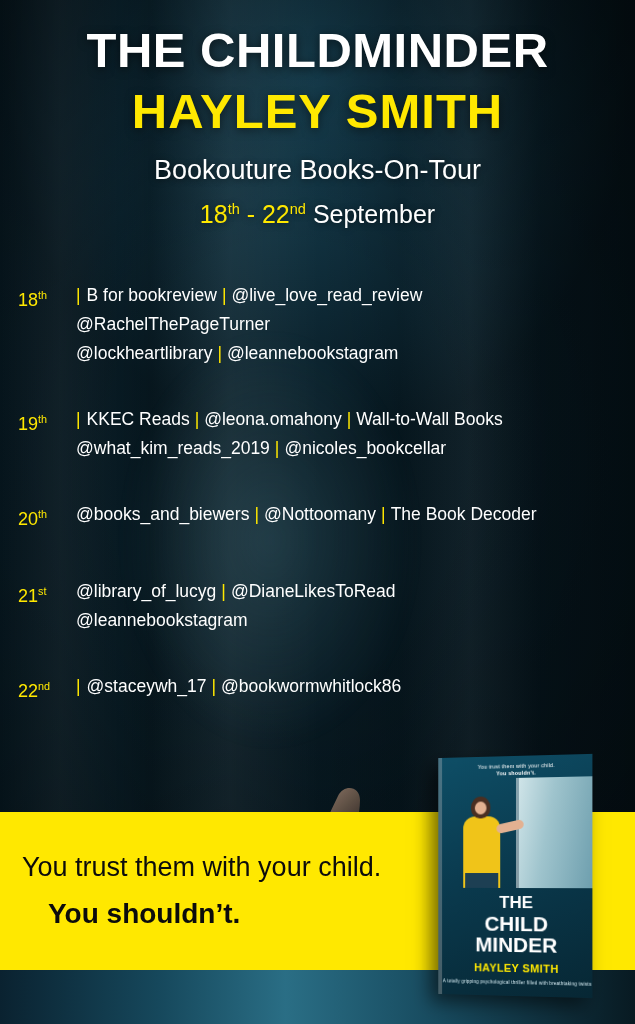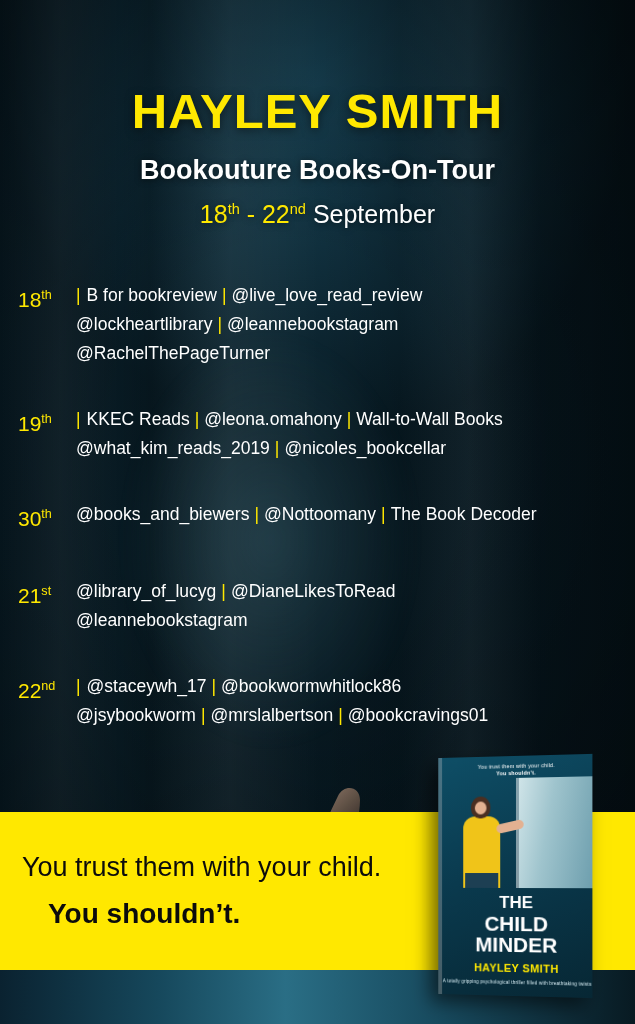--- a/index.html
+++ b/index.html
@@ -103,21 +103,21 @@
     white-space: nowrap;
   }
   .subtitle {
     position: absolute;
     top: 155px;
     left: 0;
     width: 635px;
     text-align: center;
     color: #ffffff;
     font-size: 27px;
-    font-weight: 700;
+    font-weight: 400;
     text-shadow: 0 1px 6px rgba(0,0,0,0.5);
   }
   .daterange {
     position: absolute;
     top: 200px;
     left: 0;
     width: 635px;
     text-align: center;
     font-size: 25px;
     color: #ffffff;
@@ -138,21 +138,21 @@
     margin-bottom: 17px;
     min-height: 40px;
   }
   .day-label {
     position: absolute;
     left: 0;
     top: 0;
     width: 52px;
     text-align: left;
     color: #ffe800;
-    font-size: 21px;
+    font-size: 18px;
     line-height: 29px;
   }
   .day-label sup { font-size: 0.6em; }
   .day-lines {
     margin-left: 58px;
     margin-top: 37px;
   }
   .line {
     color: #ffffff;
     font-size: 17.5px;
@@ -356,64 +356,64 @@
                C146 68 160 60 172 58 C184 56 190 70 180 80
                C166 94 150 108 142 120
                C158 118 176 118 186 124 C196 130 192 146 180 148
                C162 150 144 152 132 158
                C148 162 162 170 168 180 C174 190 164 202 152 198
                C134 192 112 188 98 192
                C92 210 88 230 86 250 Z" fill="url(#skin)" opacity="0.93"></path>
     </svg>
   </div>
 
+  <div class="title-main">THE CHILDMINDER</div>
   <div class="title-author">HAYLEY SMITH</div>
   <div class="subtitle">Bookouture Books-On-Tour</div>
 
   <div class="daterange">
     <span class="num"><span>18</span><sup>th</sup></span>
     <span class="num">-</span>
     <span class="num"><span>22</span><sup>nd</sup></span>
     <span>September</span>
   </div>
 
   <div class="schedule" id="schedule">
       <div class="day-block">
         <div class="day-label"><span>18</span><sup>th</sup></div>
         <div class="day-lines">
           <div class="line first-line"><span class="lead-sep">|</span><span>B for bookreview</span><span class="sep">|</span><span>@live_love_read_review</span></div>
+          <div class="line"><span>@RachelThePageTurner</span></div>
           <div class="line"><span>@lockheartlibrary</span><span class="sep">|</span><span>@leannebookstagram</span></div>
-          <div class="line"><span>@RachelThePageTurner</span></div>
         </div>
       </div>
       <div class="day-block">
         <div class="day-label"><span>19</span><sup>th</sup></div>
         <div class="day-lines">
           <div class="line first-line"><span class="lead-sep">|</span><span>KKEC Reads</span><span class="sep">|</span><span>@leona.omahony</span><span class="sep">|</span><span>Wall-to-Wall Books</span></div>
           <div class="line"><span>@what_kim_reads_2019</span><span class="sep">|</span><span>@nicoles_bookcellar</span></div>
         </div>
       </div>
       <div class="day-block">
-        <div class="day-label"><span>30</span><sup>th</sup></div>
+        <div class="day-label"><span>20</span><sup>th</sup></div>
         <div class="day-lines">
           <div class="line"><span>@books_and_biewers</span><span class="sep">|</span><span>@Nottoomany</span><span class="sep">|</span><span>The Book Decoder</span></div>
         </div>
       </div>
       <div class="day-block">
         <div class="day-label"><span>21</span><sup>st</sup></div>
         <div class="day-lines">
           <div class="line"><span>@library_of_lucyg</span><span class="sep">|</span><span>@DianeLikesToRead</span></div>
           <div class="line"><span>@leannebookstagram</span></div>
         </div>
       </div>
       <div class="day-block">
         <div class="day-label"><span>22</span><sup>nd</sup></div>
         <div class="day-lines">
           <div class="line first-line"><span class="lead-sep">|</span><span>@staceywh_17</span><span class="sep">|</span><span>@bookwormwhitlock86</span></div>
-          <div class="line"><span>@jsybookworm</span><span class="sep">|</span><span>@mrslalbertson</span><span class="sep">|</span><span>@bookcravings01</span></div>
         </div>
       </div>
     </div>
 
   <div class="footer-band"></div>
   <div class="footer-line1">You trust them with your child.</div>
   <div class="footer-line2">You shouldn’t.</div>
   <div class="footer-bottom-strip"></div>
 
   <div class="book">

